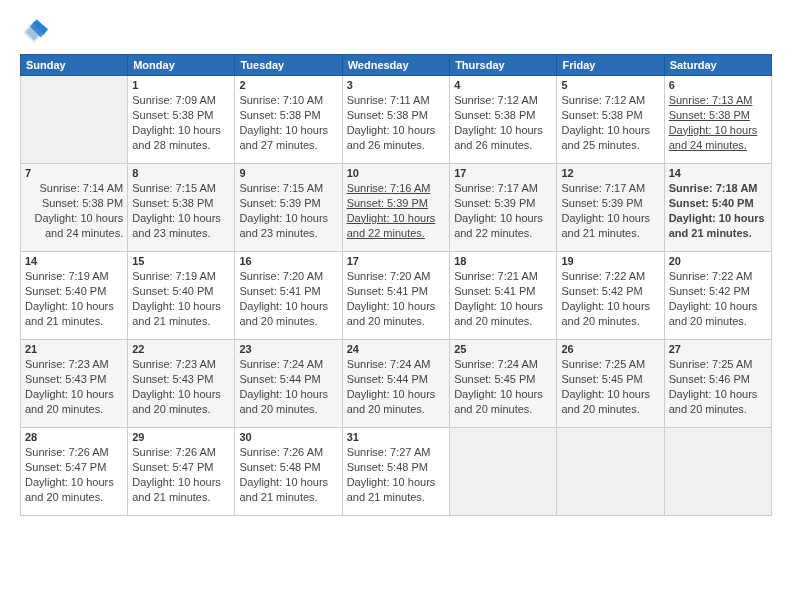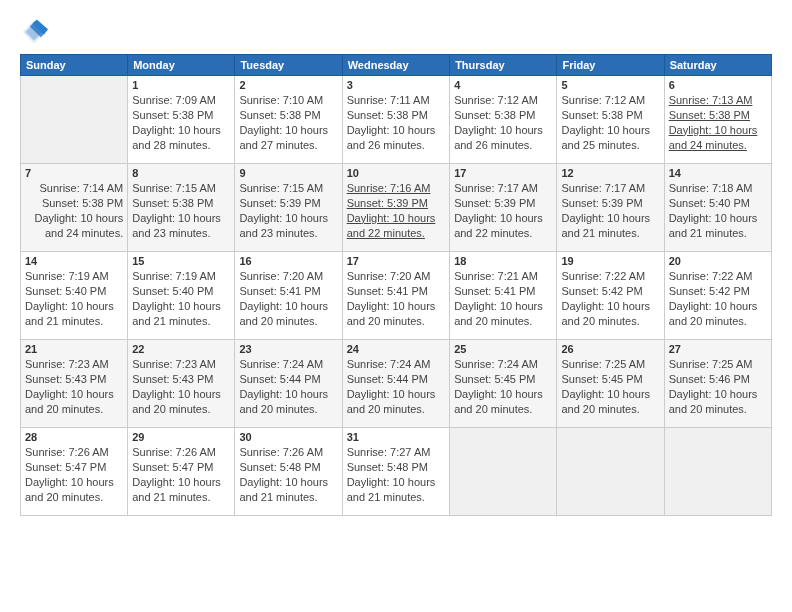--- a/index.html
+++ b/index.html
@@ -215,21 +215,21 @@
           </td>
           <td>
             <div class="day-num">12</div>
             <div class="day-info" style="white-space: pre-line;">Sunrise: 7:17 AM
 Sunset: 5:39 PM
 Daylight: 10 hours
 and 21 minutes.</div>
           </td>
           <td>
             <div class="day-num">14</div>
-            <div class="day-info" style="white-space: pre-line;">Sunrise: 7:18 AM
+            <div class="day-info" style="white-space: pre-line; font-weight: bold;">Sunrise: 7:18 AM
 Sunset: 5:40 PM
 Daylight: 10 hours
 and 21 minutes.</div>
           </td>
         </tr>
         <tr>
           <td>
             <div class="day-num">14</div>
             <div class="day-info" style="white-space: pre-line;">Sunrise: 7:19 AM
 Sunset: 5:40 PM

